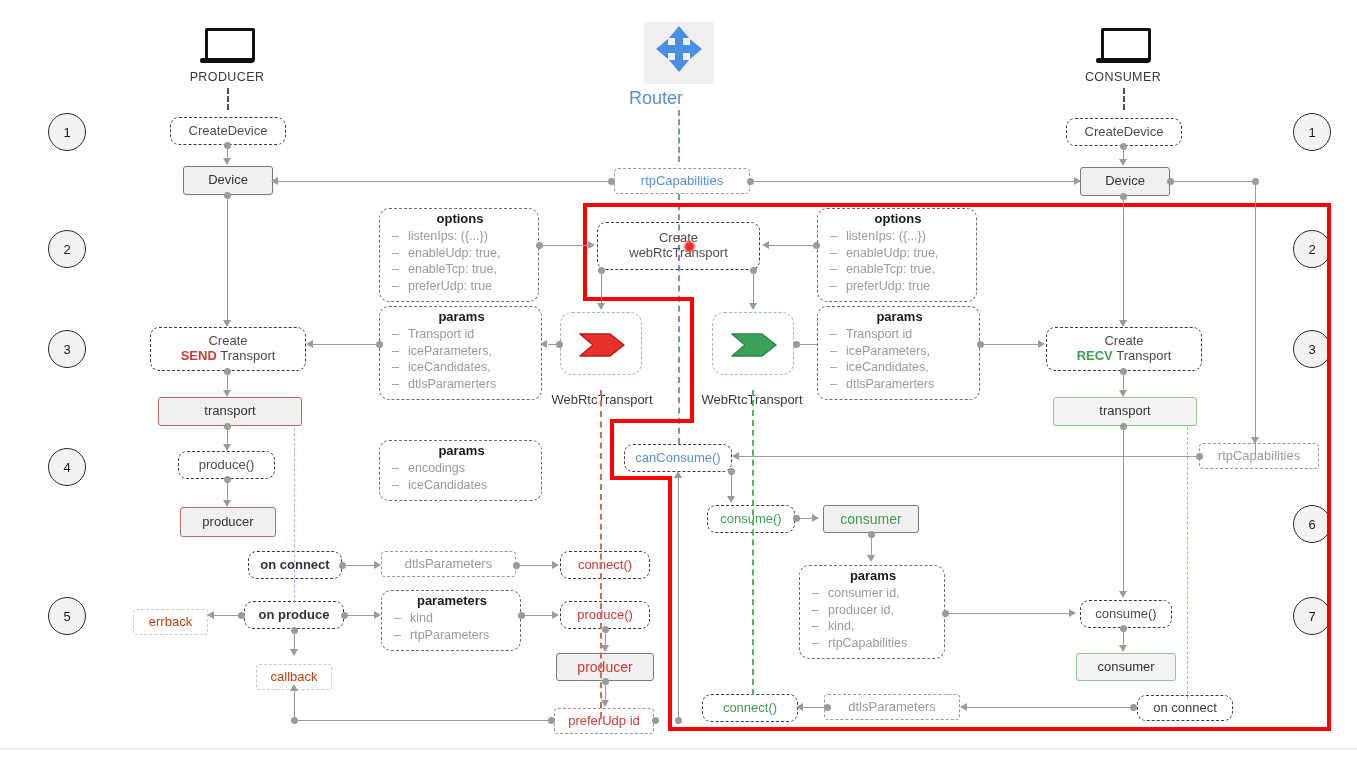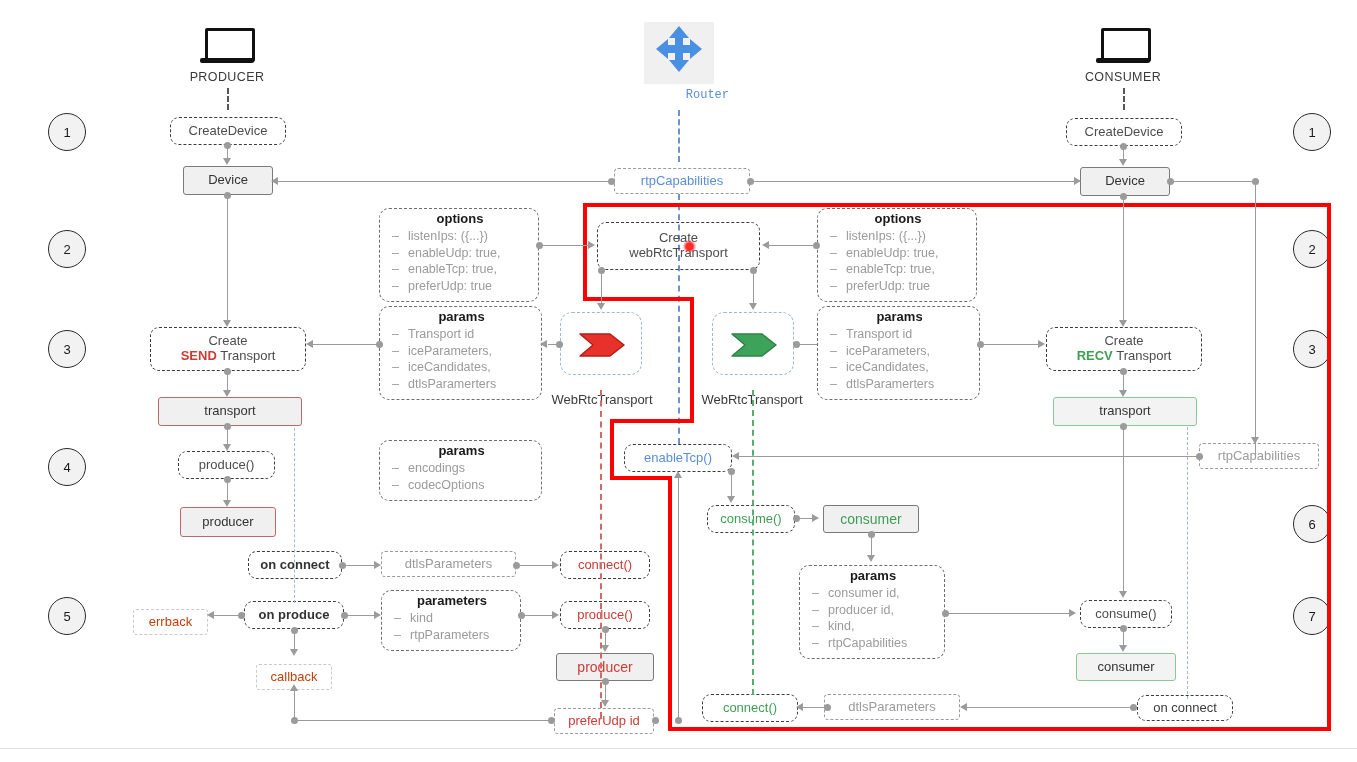--- a/index.html
+++ b/index.html
@@ -76,21 +76,21 @@
   .hlh{height:4px;}
   .hlv{width:4px;}
 
   
   .laptop{position:absolute;width:54px;height:36px;}
   .laptop .scr{position:absolute;left:5px;top:0;width:44px;height:28px;border:3px solid #111;border-radius:2px;background:#fff;}
   .laptop .base{position:absolute;left:0;top:30px;width:54px;height:5px;background:#111;border-radius:2px;}
   .devlabel{position:absolute;font-size:12.5px;color:#3a3a3a;letter-spacing:.4px;text-align:center;}
 
   .router-ico{position:absolute;width:70px;height:62px;background:#f0f0f0;}
-  .router-label{position:absolute;font-size:12px;color:#5b8fd4;text-align:right;width:100px;font-family:Liberation Mono, monospace;}
+  .router-label{position:absolute;font-size:18px;color:#5b8fd4;text-align:left;width:100px;}
 
   .chev{position:absolute;}
 
   .wrtc-label{position:absolute;font-size:13px;color:#3a3a3a;text-align:center;}
   .bottom-rule{position:absolute;left:0;top:748px;width:1357px;height:1px;background:#e3e3e3;}
 </style>
 </head>
 <body>
 
 <div id="canvas">
@@ -205,21 +205,21 @@
   <div class="wrtc-label" style="left:542px;top:392px;width:120px;">WebRtcTransport</div>
 
   <div class="node" style="left:712px;top:312px;width:82px;height:63px;border:1.5px dashed #9fb6d8;border-radius:12px;"></div>
   <div class="chev" style="left:730px;top:332px;">
     <svg width="50" height="26" viewBox="0 0 50 26">
       <path d="M2 2 H32 L46 13 L32 24 H2 L15 13 Z" fill="#3da35a" stroke="#2d8245" stroke-width="1.5" stroke-linejoin="round"></path>
     </svg>
   </div>
   <div class="wrtc-label" style="left:692px;top:392px;width:120px;">WebRtcTransport</div>
 
-  <div class="node dashed" style="left:624px;top:444px;width:108px;height:28px;color:#5b8fd4;">enableTcp()</div>
+  <div class="node dashed" style="left:624px;top:444px;width:108px;height:28px;color:#5b8fd4;">canConsume()</div>
   <div class="node dashed" style="left:707px;top:505px;width:88px;height:28px;color:#3f9e52;">consume()</div>
   <div class="node solid-grey" style="left:823px;top:505px;width:96px;height:28px;color:#3f9e52;font-size:14px;">consumer</div>
 
   <div class="node dashed" style="left:560px;top:551px;width:90px;height:28px;color:#cc3b36;">connect()</div>
   <div class="node dashed" style="left:560px;top:601px;width:90px;height:28px;color:#cc3b36;">produce()</div>
   <div class="node solid-grey" style="left:556px;top:653px;width:98px;height:28px;color:#cc3b36;font-size:14px;">producer</div>
   <div class="node dashdot" style="left:554px;top:708px;width:100px;height:26px;color:#cc3b36;">preferUdp id</div>
   <div class="node dashed" style="left:702px;top:694px;width:96px;height:28px;color:#3f9e52;">connect()</div>
 
   <div class="node dashdot" style="left:381px;top:551px;width:135px;height:26px;color:#9b9b9b;">dtlsParameters</div>
@@ -266,21 +266,21 @@
       <li><span class="d">–</span><span>iceParameters,</span></li>
       <li><span class="d">–</span><span>iceCandidates,</span></li>
       <li><span class="d">–</span><span>dtlsParamerters</span></li>
     </ul>
   </div>
 
   <div class="card" style="left:379px;top:440px;width:163px;">
     <div class="hd">params</div>
     <ul>
       <li><span class="d">–</span><span>encodings</span></li>
-      <li><span class="d">–</span><span>codecOptions</span></li>
+      <li><span class="d">–</span><span>iceCandidates</span></li>
     </ul>
   </div>
 
   <div class="card" style="left:381px;top:590px;width:140px;">
     <div class="hd">parameters</div>
     <ul>
       <li><span class="d">–</span><span>kind</span></li>
       <li><span class="d">–</span><span>rtpParameters</span></li>
     </ul>
   </div>

